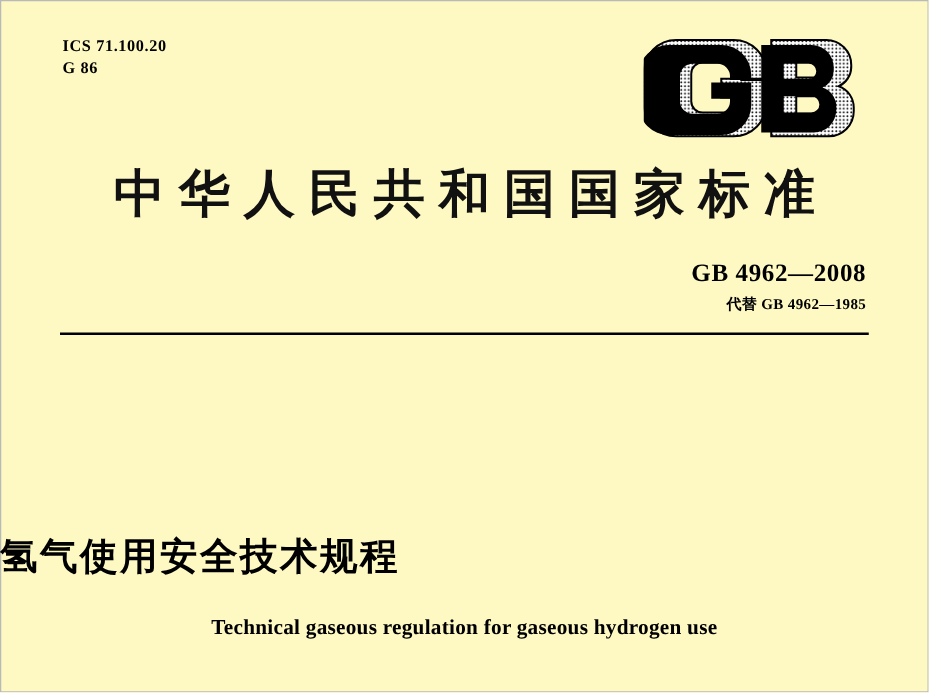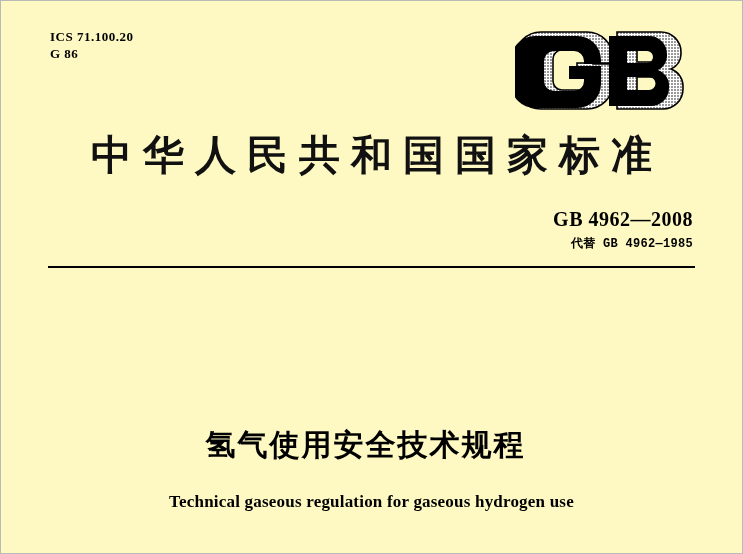--- a/index.html
+++ b/index.html
@@ -78,21 +78,21 @@
   }
   .std-number {
     font-family: "Liberation Serif", serif;
     font-weight: bold;
     font-size: 20px;
     letter-spacing: 0.5px;
     white-space: nowrap;
   }
   .std-replaces {
     margin-top: 4px;
-    font-family: Liberation Mono, monospace;
+    font-family: Liberation Serif, serif;
     font-weight: bold;
     font-size: 12px;
     letter-spacing: 0.3px;
     white-space: nowrap;
   }
 
   
   .header-rule {
     position: absolute;
     left: 48px;
@@ -101,21 +101,21 @@
     height: 2px;
     background: #000;
   }
 
   
   .doc-title-cn {
     position: absolute;
     left: 0;
     right: 12px;
     top: 425px;
-    text-align: center;
+    text-align: left;
     font-family: "DejaVu Sans", sans-serif;
     font-weight: bold;
     font-size: 30px;
     letter-spacing: 2px;
     color: #000;
     white-space: nowrap;
   }
 
   
   .doc-title-en {

